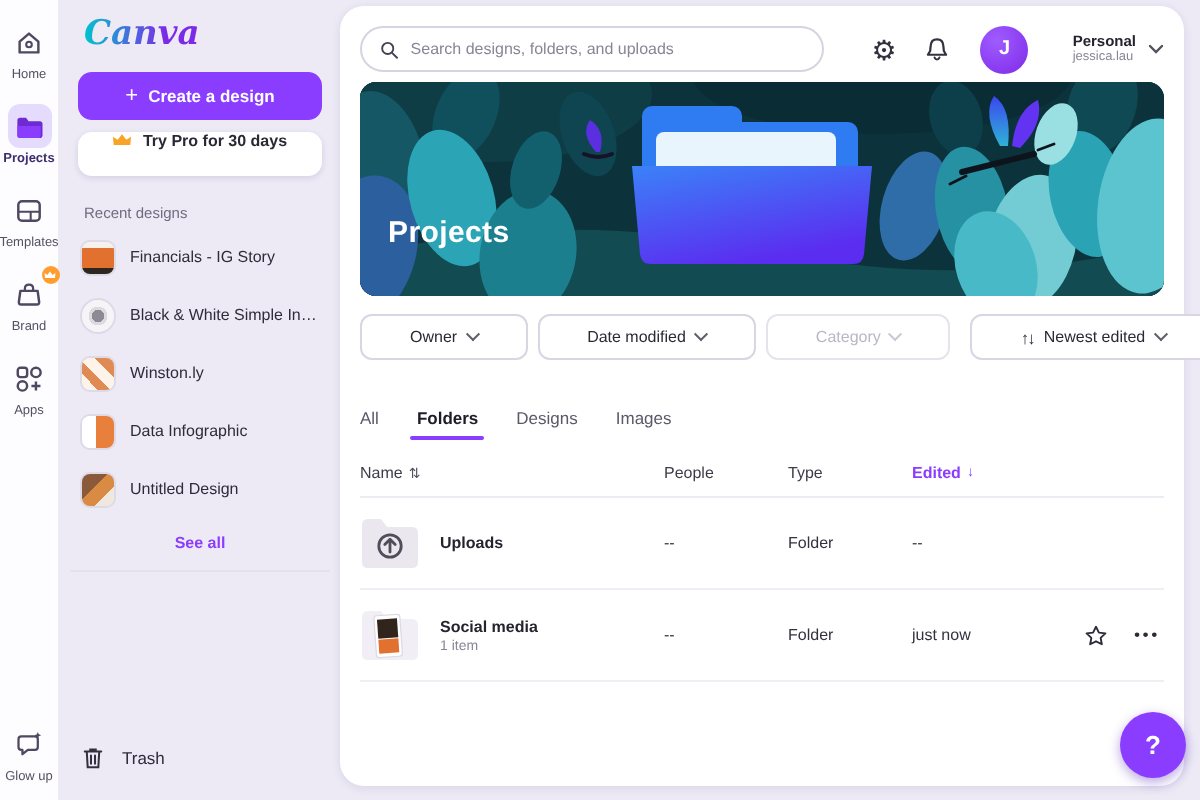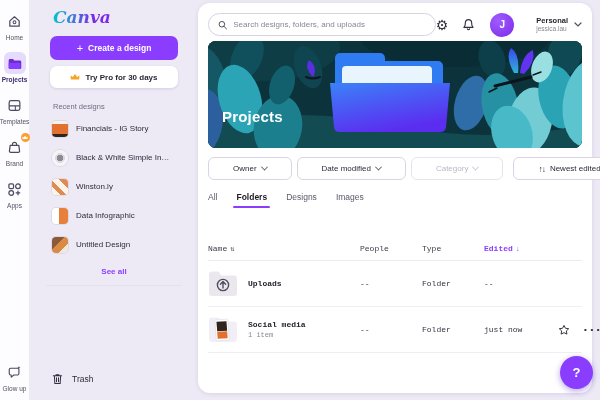--- a/index.html
+++ b/index.html
@@ -24,39 +24,39 @@
   .rail-item.active .iconwrap { background:#e5dbfc; }
   .rail-label { font-size:6.5px; color:#555064; white-space:nowrap; }
   .rail-item.active .rail-label { color:#3d2d6e; font-weight:700; }
   .rail-spacer { flex:1; }
   .badge {
     position:absolute; top:-3px; right:-4px; width:9px; height:9px; border-radius:50%;
     background:#ff9d2e; display:flex; align-items:center; justify-content:center;
   }
 
   
-  .panel { width:168px; flex:none; padding:6px 20px 10px; display:flex; flex-direction:column; }
+  .panel { width:140px; flex:none; padding:6px 9px 10px; display:flex; flex-direction:column; }
   .logo {
     font-family:"DejaVu Serif", serif; font-style:italic; font-weight:700;
     font-size:17px; margin:1px 0 9px 3px;
     background:linear-gradient(90deg,#00c4cc,#7d2ae8 70%);
     -webkit-background-clip:text; background-clip:text; color:transparent;
     width:max-content;
   }
   .create-btn {
     height:24px; border-radius:7px; background:#8b3dff; color:#fff; border:none;
     font-size:8.5px; font-weight:700; display:flex; align-items:center; justify-content:center; gap:5px;
     cursor:pointer; width:100%; font-family:inherit;
   }
   .create-plus { font-size:11px; font-weight:400; line-height:1; }
   .trypro-btn {
     margin-top:6px; height:22px; border-radius:7px; background:#fff; border:none;
     box-shadow:0 1px 3px rgba(30,15,70,.12);
     font-size:8px; font-weight:700; color:#2b2834;
-    display:flex; align-items:center; justify-content:center; gap:5px; cursor:pointer; width:100%; font-family:inherit;
+    display:flex; align-items:flex-start; justify-content:center; gap:5px; cursor:pointer; width:100%; font-family:inherit;
   }
   .recent-title { margin:14px 0 3px 3px; font-size:7.5px; color:#716c80; }
   .recent-item { display:flex; align-items:center; gap:8px; height:29px; padding-left:2px; cursor:pointer; border-radius:6px; }
   .recent-item .rlabel { font-size:8px; color:#2f2b3a; white-space:nowrap; overflow:hidden; text-overflow:ellipsis; flex:1; }
   .thumb { width:16px; height:16px; border-radius:4px; flex:none; box-shadow:0 0 0 1px rgba(20,10,50,.07); }
   .t1 { background:linear-gradient(180deg,#f6f1ec 0 18%, #e2702f 18% 80%, #2f2620 80%); }
   .t2 { background:radial-gradient(circle at 50% 50%, #8d8a93 0 27%, #dcdae0 27% 42%, #f5f4f6 42%); }
   .t3 { background:linear-gradient(45deg,#fdf3e9 0 25%, #e08b54 25% 45%, #fdf3e9 45% 70%, #e08b54 70%); }
   .t4 { background:repeating-linear-gradient(0deg,#f7dabb 0 2px, #de8c4e 2px 4px); }
   .t5 { background:linear-gradient(90deg,#fff 0 45%, #e87f3a 45%); }
@@ -103,26 +103,26 @@
     display:inline-flex; align-items:center; gap:5px; padding:0 24px;
     font-size:8px; color:#2c2936; cursor:pointer; font-family:inherit; white-space:nowrap;
   }
   .fbtn.disabled { color:#bab6c6; border-color:#e6e3ed; }
   .chev { width:5px; height:5px; border-right:1.2px solid currentColor; border-bottom:1.2px solid currentColor; transform:rotate(45deg) translate(-1px,-1px); opacity:.75; }
   .fspacer { flex:1; }
   .sort-glyph { font-size:8.5px; letter-spacing:-1px; }
   .icon-btn { width:23px; height:23px; border:none; background:transparent; border-radius:6px; display:flex; align-items:center; justify-content:center; cursor:pointer; }
   .addnew-plus { font-size:11px; font-weight:400; line-height:1; }
 
-  .tabs { display:flex; gap:19px; margin-top:12px; flex:none; }
+  .tabs { display:flex; gap:19px; margin-top:24px; flex:none; }
   .tab { font-size:8.5px; color:#5d5869; padding-bottom:6px; position:relative; cursor:pointer; }
   .tab.active { color:#1f1c28; font-weight:700; }
   .tab.active::after { content:""; position:absolute; left:-3px; right:-3px; bottom:0; height:2.5px; background:#8b3dff; border-radius:2px; }
 
-  .table { margin-top:36px;font-family:Liberation Mono, monospace; }
+  .table { margin-top:12px; }
   .tgrid { display:grid; grid-template-columns:152px 62px 62px 96px 1fr 24px; align-items:center; }
   .thead { font-size:8px; color:#3f3b49; padding-bottom:7px; border-bottom:1px solid #edebf2; }
   .th { display:flex; align-items:center; gap:3px; cursor:pointer; }
   .sortmini { font-size:7px; color:#55505f; }
   .col-edited { color:#8b3dff; font-weight:700; }
   .col-edited .sortmini { color:#8b3dff; }
   .trow { padding:9px 0; border-bottom:1px solid #f0eef4; font-size:8px; color:#35313f; cursor:pointer; }
   .namecell { display:flex; align-items:center; gap:10px; min-width:0; }
   .fname { font-weight:700; color:#26232e; }
   .fsub { font-size:7px; color:#8a8596; font-weight:400; margin-top:2px; }

